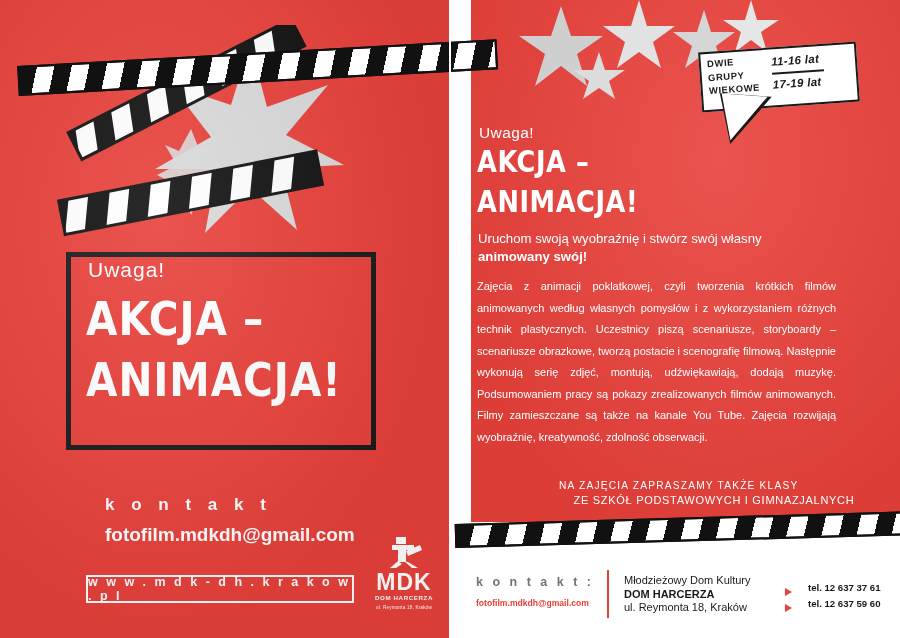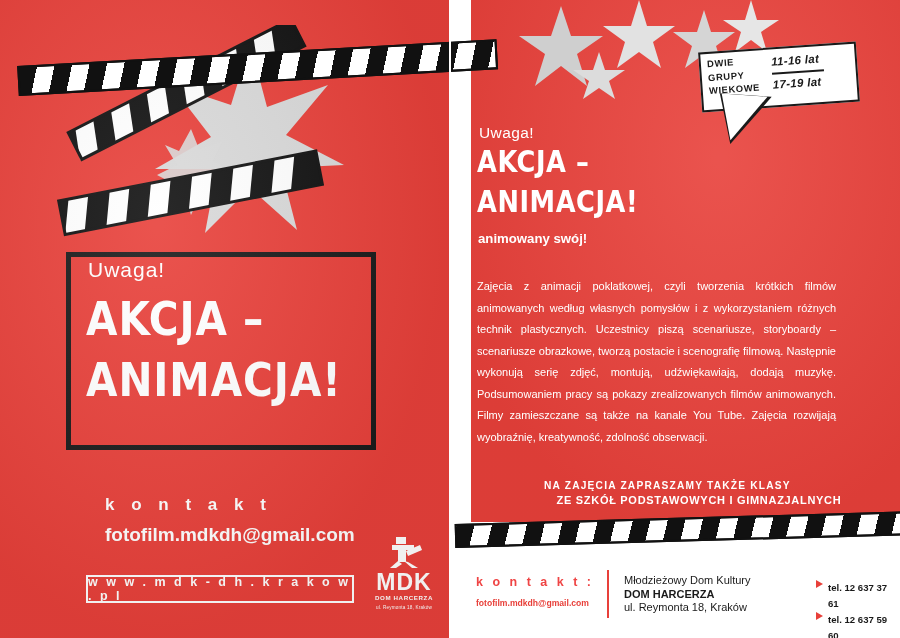--- a/index.html
+++ b/index.html
@@ -256,63 +256,63 @@
   #right-lead .lead1 { font-weight: normal; }
   #right-body {
     position: absolute; left: 477px; top: 276px;
     width: 359px;
     color: #ffffff;
     font-size: 11px;
     line-height: 21.5px;
     text-align: justify;
   }
   #right-footnote {
-    position: absolute; left: 544px; top: 478px;
+    position: absolute; left: 559px; top: 478px;
     width: 310px;
     color: #ffffff;
     font-size: 10.2px;
-    font-weight: bold;
+    font-weight: normal;
     letter-spacing: 1.2px;
     line-height: 15px;
   }
   #right-footnote .fn2 { font-size: 11px; letter-spacing: 0.7px; text-align: center; }
 
   
   #right-bottom {
     position: absolute; left: 0; top: 522px; width: 451px; height: 116px;
     background: #ffffff;
   }
   #bottom-stripe {
     position: absolute; left: 455px; top: 524px;
     width: 460px; height: 24px;
     transform: rotate(-1.6deg);
     transform-origin: left center;
   }
   #bottom-kontakt {
     position: absolute; left: 476px; top: 575px;
-    color: #ef4444; font-size: 12.5px; font-weight: bold; letter-spacing: 3px;
+    color: #737373; font-size: 12.5px; font-weight: bold; letter-spacing: 3px;
   }
   #bottom-email {
     position: absolute; left: 476px; top: 598px;
     color: #e8403a; font-size: 8.6px; font-weight: bold;
   }
   #bottom-divider {
     position: absolute; left: 607px; top: 570px;
     width: 2px; height: 48px; background: #e8403a;
   }
   #bottom-address {
     position: absolute; left: 624px; top: 574px;
     color: #1a1a1a; font-size: 11px; line-height: 13.5px;
   }
   #bottom-address .a2 { font-weight: bold; }
   #bottom-phones {
     position: absolute; left: 785px; top: 580px;
     color: #1a1a1a; font-size: 9.6px; font-weight: bold; line-height: 16px;
   }
-  .phone-row { display: flex; align-items: flex-start; gap: 5px; margin-left: 31px; }
+  .phone-row { display: flex; align-items: flex-end; gap: 16px; }
   .tri {
     width: 0; height: 0;
     border-top: 4.5px solid transparent;
     border-bottom: 4.5px solid transparent;
     border-left: 7px solid #e8403a;
     flex: 0 0 auto;
   }
   .center-gutter {
     position: absolute; left: 449px; top: 0; width: 2px; height: 638px;
     background: #ffffff;
@@ -418,20 +418,21 @@
     </div>
   </div>
 
   <div id="right-uwaga">Uwaga!</div>
   <div id="right-headline">
     <div>Akcja –</div>
     <div>animacja!</div>
   </div>
 
   <div id="right-lead">
+    <div class="lead1">Uruchom swoją wyobraźnię i stwórz swój własny</div>
     <div>animowany swój!</div>
   </div>
 
   <div id="right-body">Zajęcia z animacji poklatkowej, czyli tworzenia krótkich filmów animowanych według własnych pomysłów i z wykorzystaniem różnych technik plastycznych. Uczestnicy piszą scenariusze, storyboardy – scenariusze obrazkowe, tworzą postacie i scenografię filmową. Następnie wykonują serię zdjęć, montują, udźwiękawiają, dodają muzykę. Podsumowaniem pracy są pokazy zrealizowanych filmów animowanych. Filmy zamieszczane są także na kanale You Tube. Zajęcia rozwijają wyobraźnię, kreatywność, zdolność obserwacji.</div>
 
   <div id="right-footnote">
     <div>NA ZAJĘCIA ZAPRASZAMY TAKŻE KLASY</div>
     <div class="fn2">ZE SZKÓŁ PODSTAWOWYCH I GIMNAZJALNYCH</div>
   </div>
 

